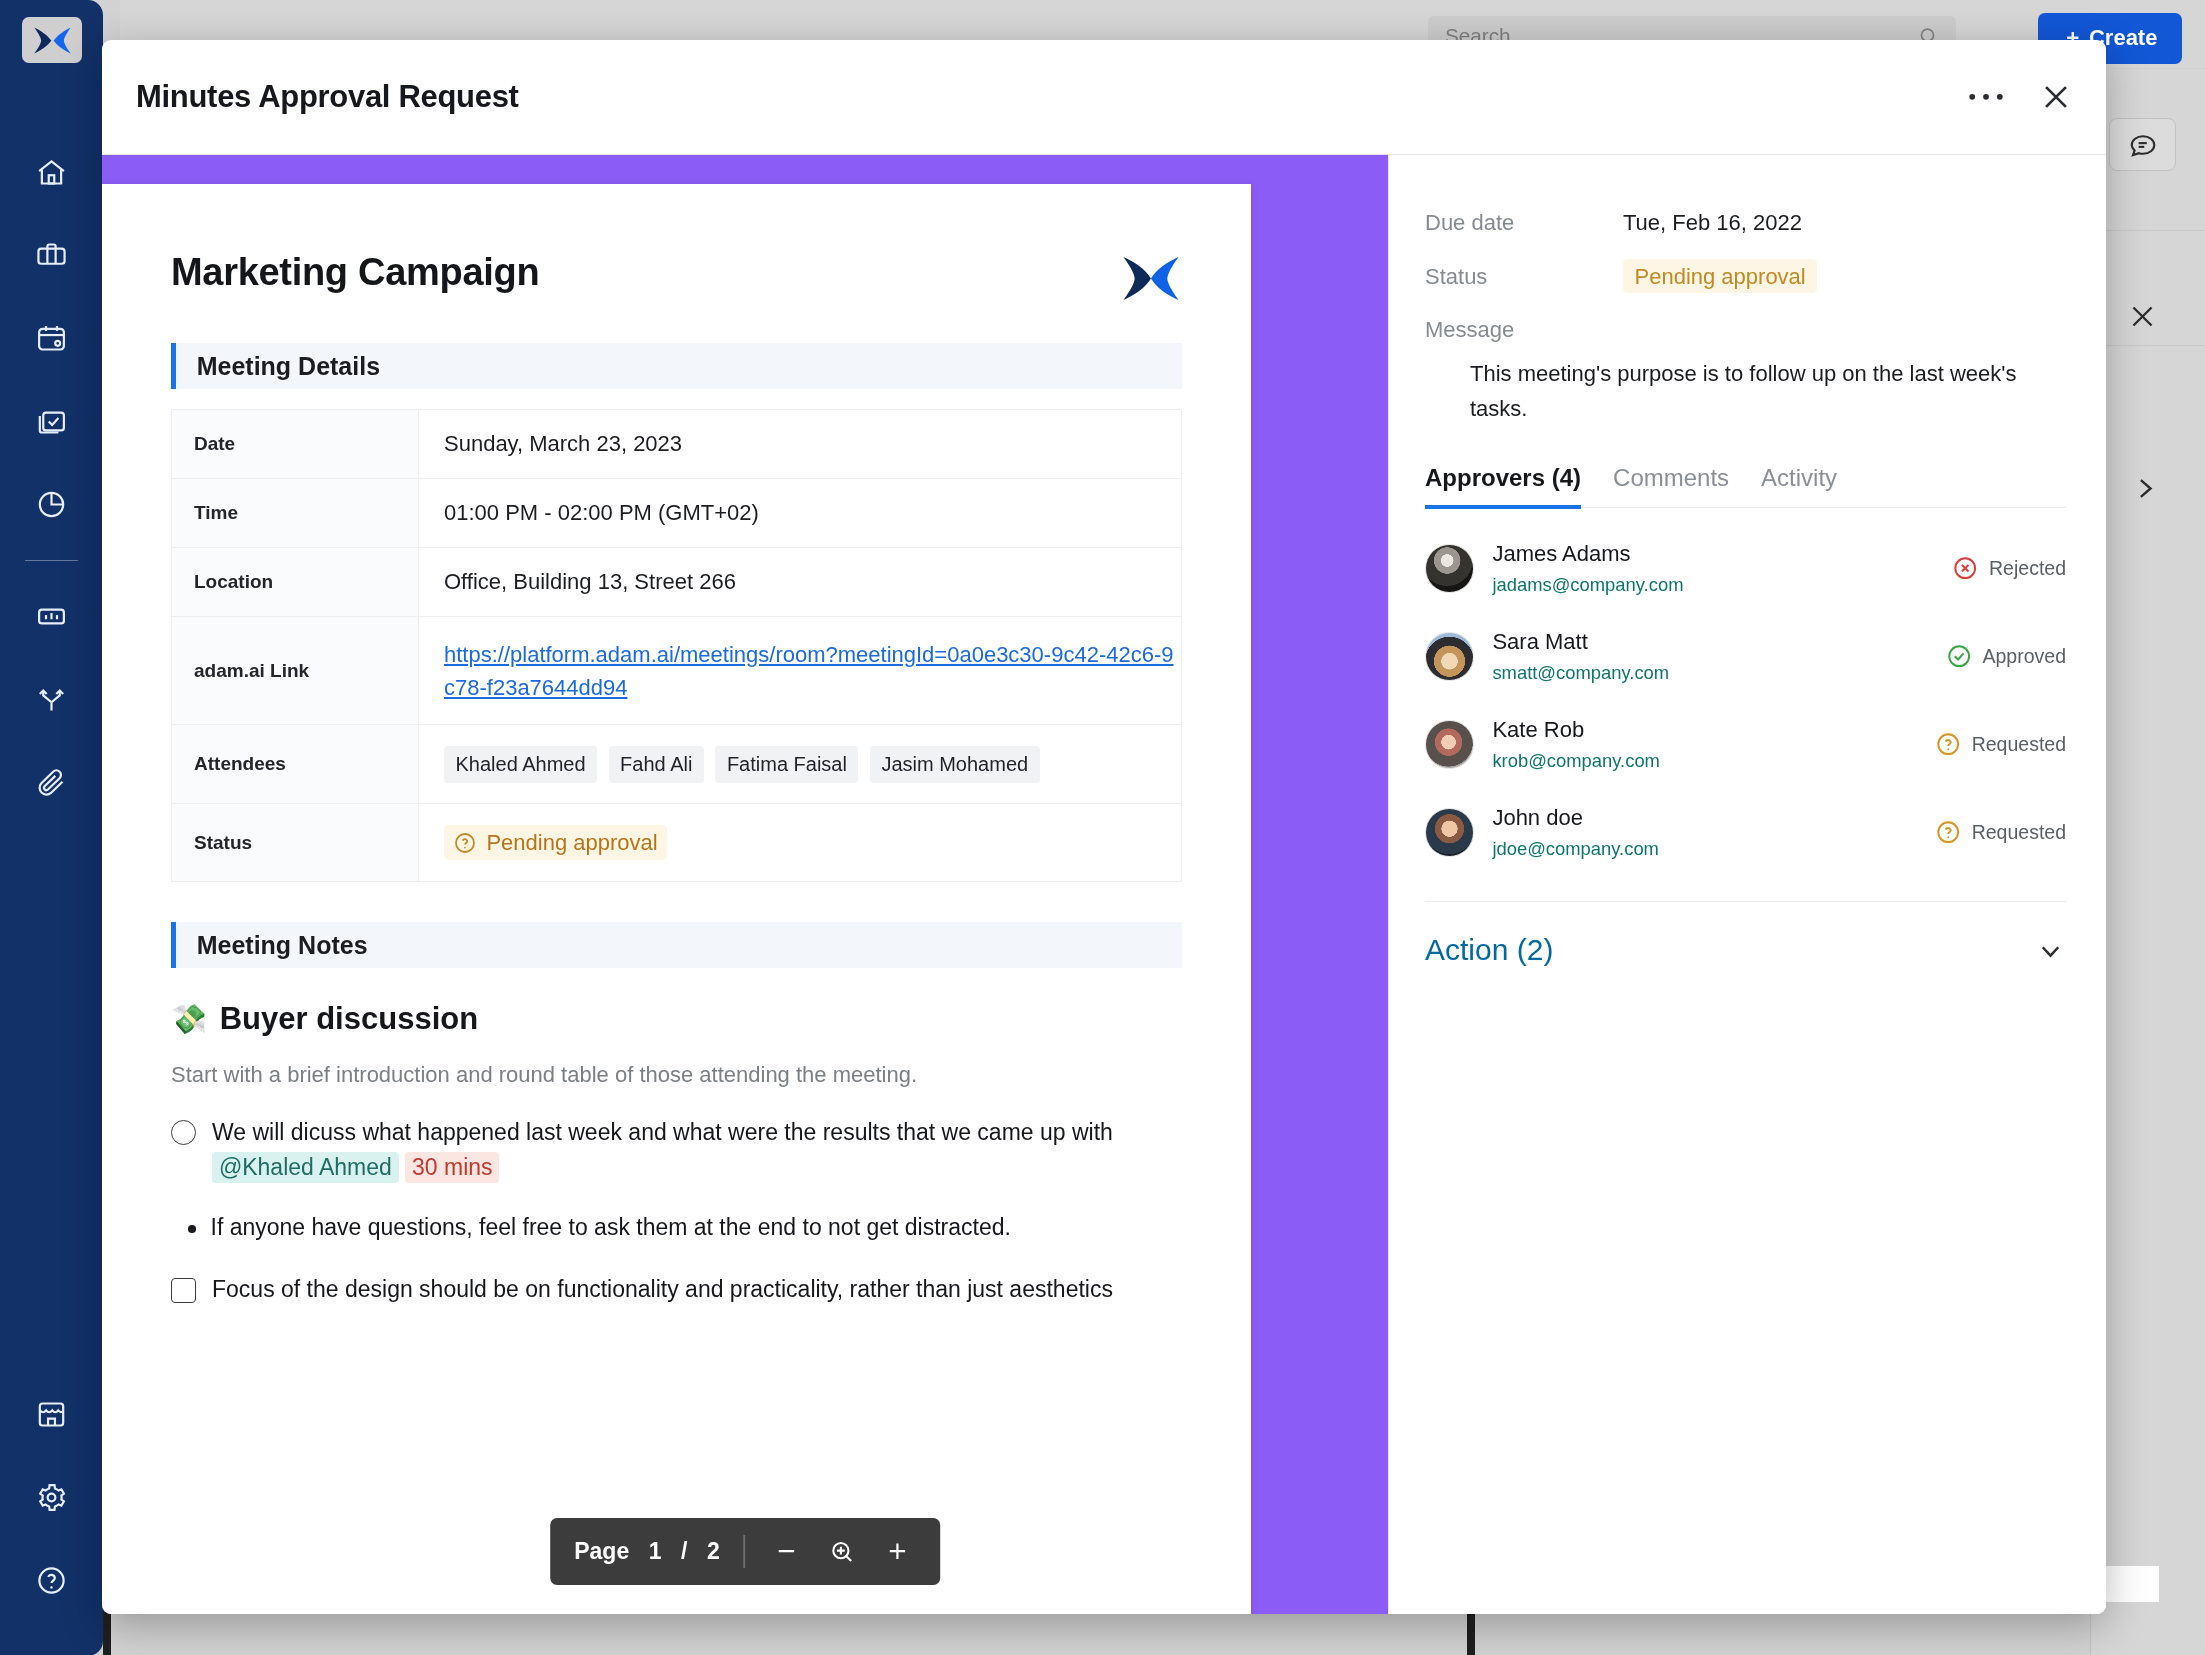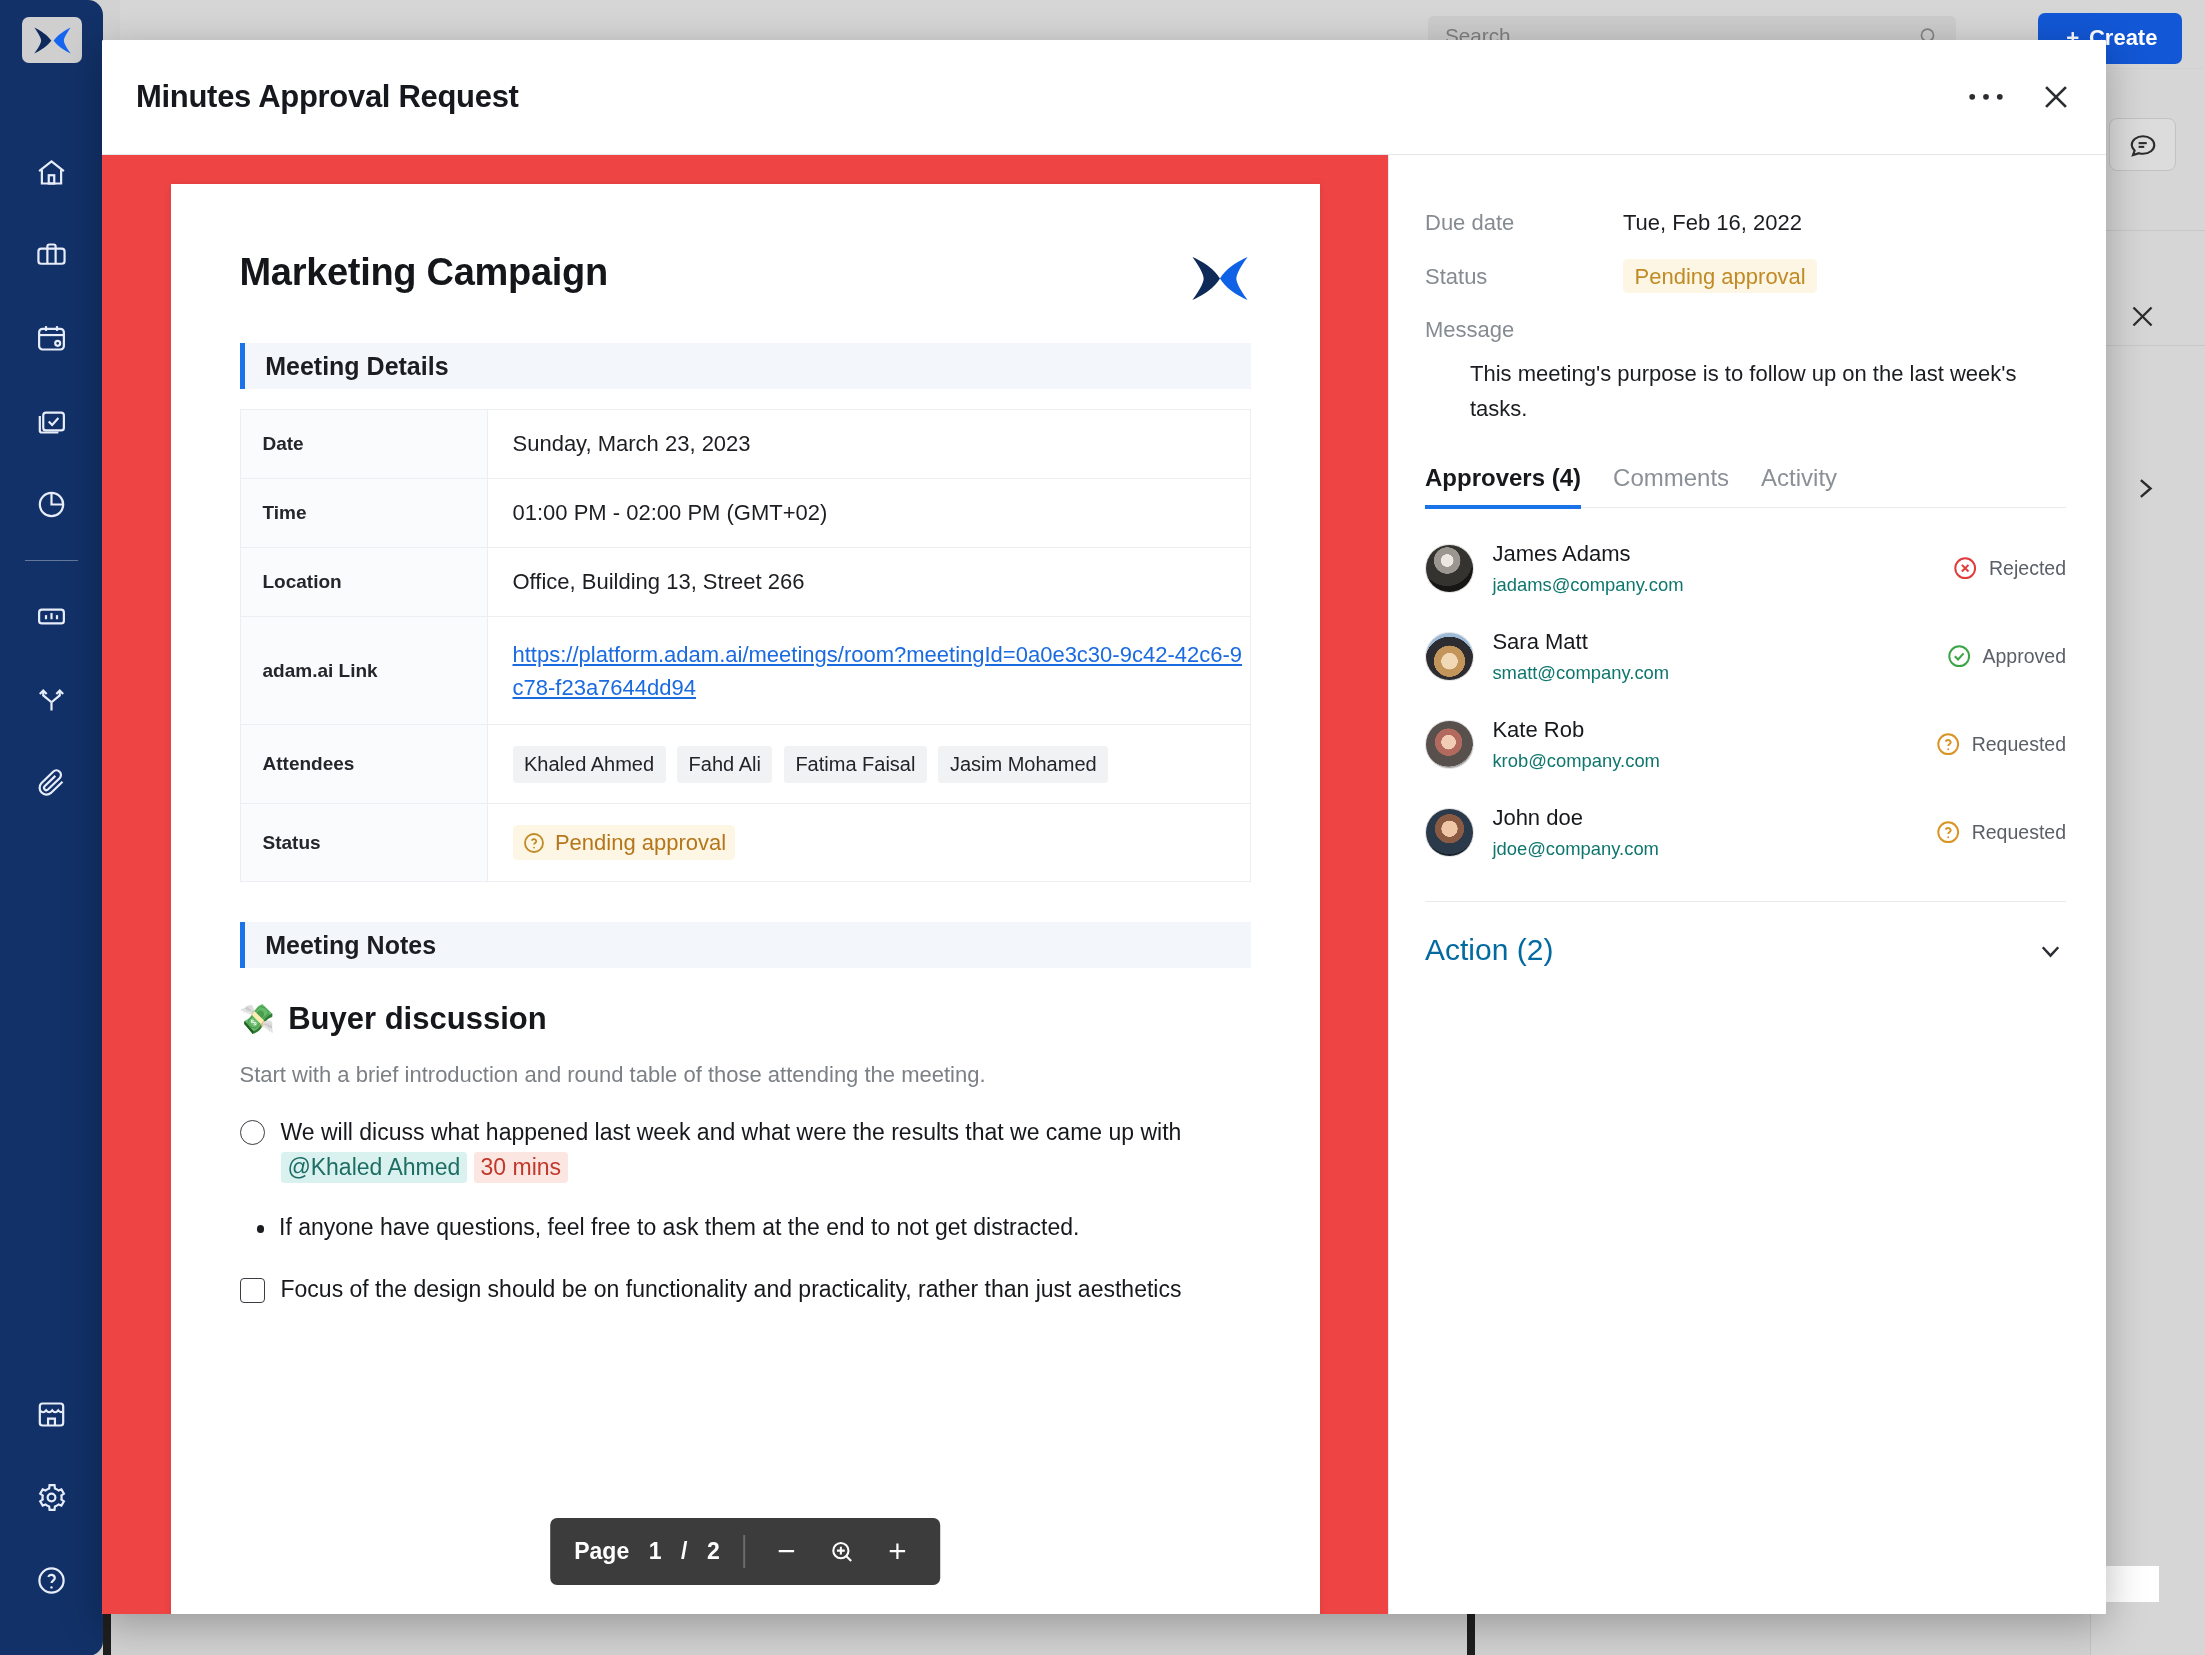--- a/index.html
+++ b/index.html
@@ -89,21 +89,21 @@
   .nav-item {
     height: 83px; display: flex; align-items: center; justify-content: center;
   }
   .nav-item svg { width: 33px; height: 33px; }
   .nav-sep { height: 1.1px; background: rgba(255,255,255,.35); margin: 13.8px 25px 13.8px 25px; }
 
   
   #modal {
     position: absolute; left: 102px; top: 40px; width: 2004px; height: 1574px;
     background: #ffffff;
-    border-radius: 1px;
+    border-radius: 9px;
     box-shadow: 0 10.3px 40px rgba(0,0,0,.28);
     overflow: hidden;
     z-index: 10;
   }
   #modal-header {
     position: relative; height: 115px; border-bottom: 1.1px solid #e4e6ea;
     display: flex; align-items: center;
   }
   #modal-title {
     margin-left: 34px; font-size: 31px; font-weight: 700; color: #16181d;
@@ -113,22 +113,22 @@
     position: absolute; right: 30px; top: 50%; transform: translateY(-50%);
     display: flex; align-items: center; gap: 30px;
   }
   .hdr-btn { width: 40px; height: 40px; display: flex; align-items: center; justify-content: center; cursor: pointer; }
 
   #modal-body { display: flex; height: calc(100% - 115px); }
 
   
   #doc-viewer {
     position: relative;
-    width: 1286px; background: #ef4444;
-    display: flex; justify-content: center;
+    width: 1286px; background: #8b5cf6;
+    display: flex; justify-content: flex-start;
     overflow: hidden;
   }
   #doc-page {
     margin-top: 29px; width: 1149px; background: #fff;
     box-shadow: 0 1.1px 8px rgba(0,0,0,.10);
     padding: 67px 69px 0 69px;
     height: 1551px;
   }
   #doc-head { display: flex; align-items: flex-start; justify-content: space-between; }
   #doc-title { font-size: 38px; font-weight: 700; color: #14161a; letter-spacing: -0.3px; }

